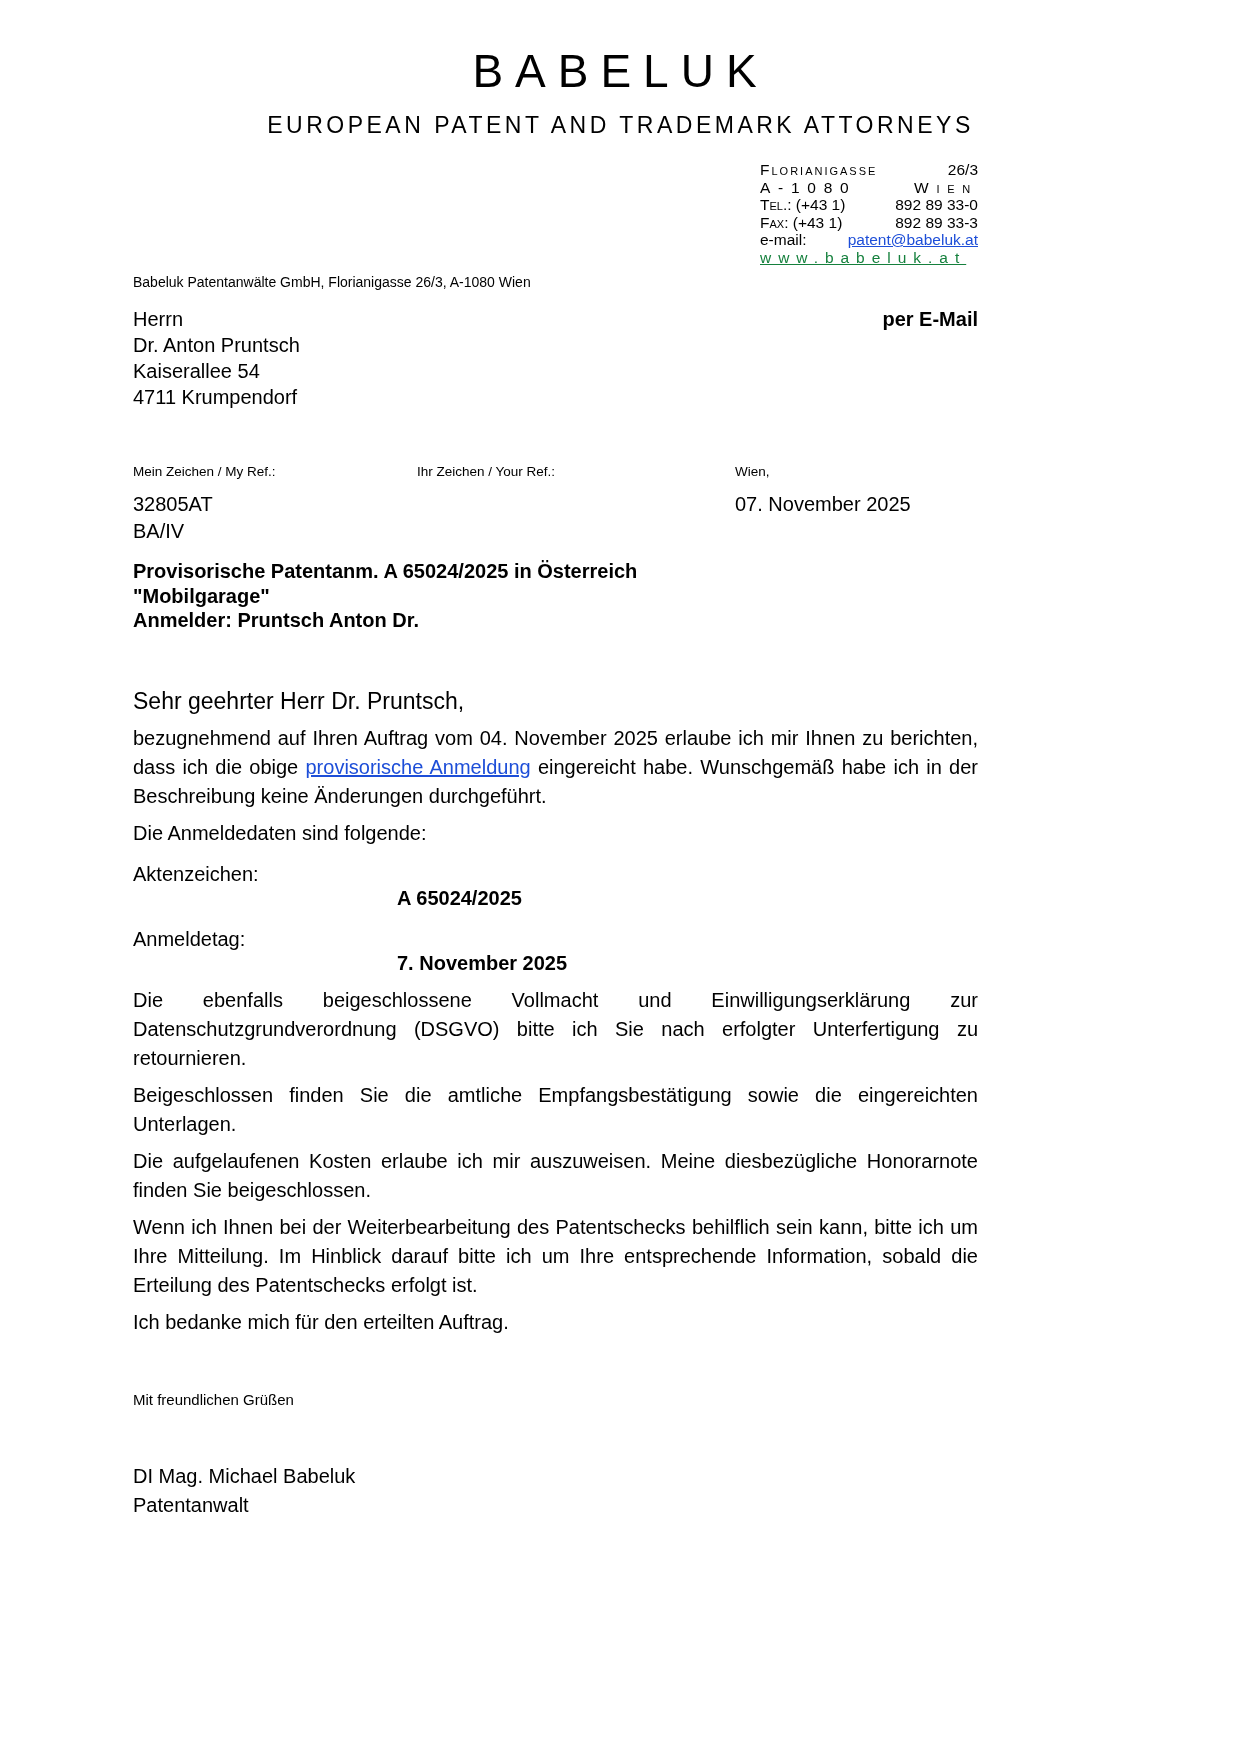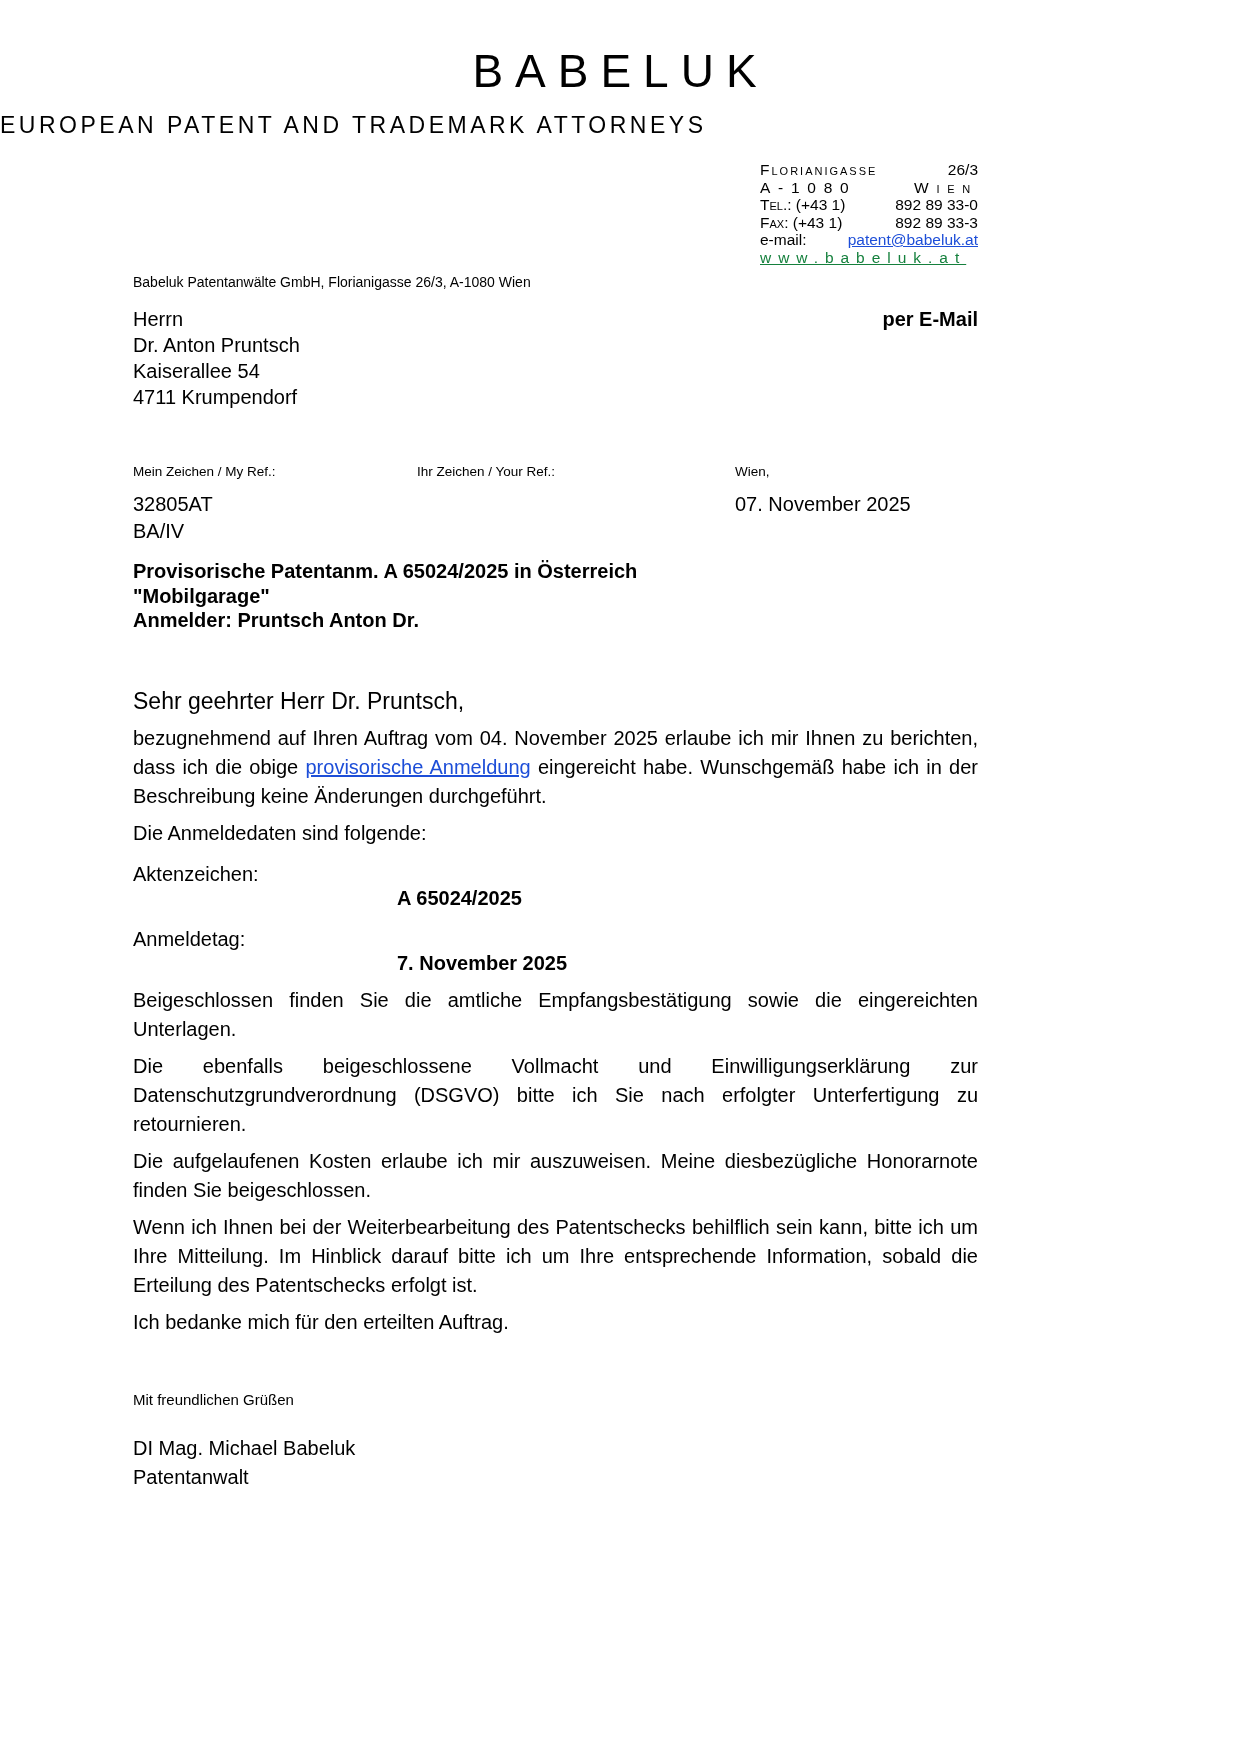--- a/index.html
+++ b/index.html
@@ -14,21 +14,21 @@
 
   
   .brand {
     text-align:center;
     font-size:46px;
     font-weight:400;
     letter-spacing:12px;
     color:#000;
   }
   .subtitle {
-    text-align:left;
+    text-align:center;
     font-size:23px;
     letter-spacing:3.5px;
     margin-top:14px;
   }
 
   .content { margin-left:133px; width:845px; }
 
   
   .header-row {
     display:flex;
@@ -66,21 +66,21 @@
   
   .salutation { margin-top:54px; font-size:23px; line-height:29px; }
   .para { font-size:20px; line-height:29px; margin-top:8px; }
   .just { text-align:justify; }
   .data-row {
     display:grid; grid-template-columns:264px auto;
     font-size:20px; line-height:29px; margin-top:12px;
   }
   .data-row .val { font-weight:bold;margin-top:24px; }
   .closing { margin-top:48px; font-size:15px; line-height:29px; }
-  .signature { margin-top:20px; font-size:20px; line-height:29px; }
+  .signature { margin-top:48px; font-size:20px; line-height:29px; }
 </style>
 </head>
 <body>
 
 <div class="letter">
 
   <div class="brand">BABELUK</div>
   <div class="subtitle">EUROPEAN PATENT AND TRADEMARK ATTORNEYS</div>
 
   <div class="content">
@@ -153,22 +153,22 @@
 
     <div class="data-row">
       <span>Aktenzeichen:</span>
       <span class="val">A 65024/2025</span>
     </div>
     <div class="data-row">
       <span>Anmeldetag:</span>
       <span class="val">7. November 2025</span>
     </div>
 
+    <p class="para just">Die ebenfalls beigeschlossene Vollmacht und Einwilligungserklärung zur Datenschutzgrundverordnung (DSGVO) bitte ich Sie nach erfolgter Unterfertigung zu retournieren.</p>
     <p class="para just">Beigeschlossen finden Sie die amtliche Empfangsbestätigung sowie die eingereichten Unterlagen.</p>
-    <p class="para just">Die ebenfalls beigeschlossene Vollmacht und Einwilligungserklärung zur Datenschutzgrundverordnung (DSGVO) bitte ich Sie nach erfolgter Unterfertigung zu retournieren.</p>
     <p class="para just">Die aufgelaufenen Kosten erlaube ich mir auszuweisen. Meine diesbezügliche Honorarnote finden Sie beigeschlossen.</p>
     <p class="para just">Wenn ich Ihnen bei der Weiterbearbeitung des Patentschecks behilflich sein kann, bitte ich um Ihre Mitteilung. Im Hinblick darauf bitte ich um Ihre entsprechende Information, sobald die Erteilung des Patentschecks erfolgt ist.</p>
     <p class="para">Ich bedanke mich für den erteilten Auftrag.</p>
 
     <div class="closing">Mit freundlichen Grüßen</div>
 
     <div class="signature">
       <div>DI Mag. Michael Babeluk</div>
       <div>Patentanwalt</div>
     </div>

